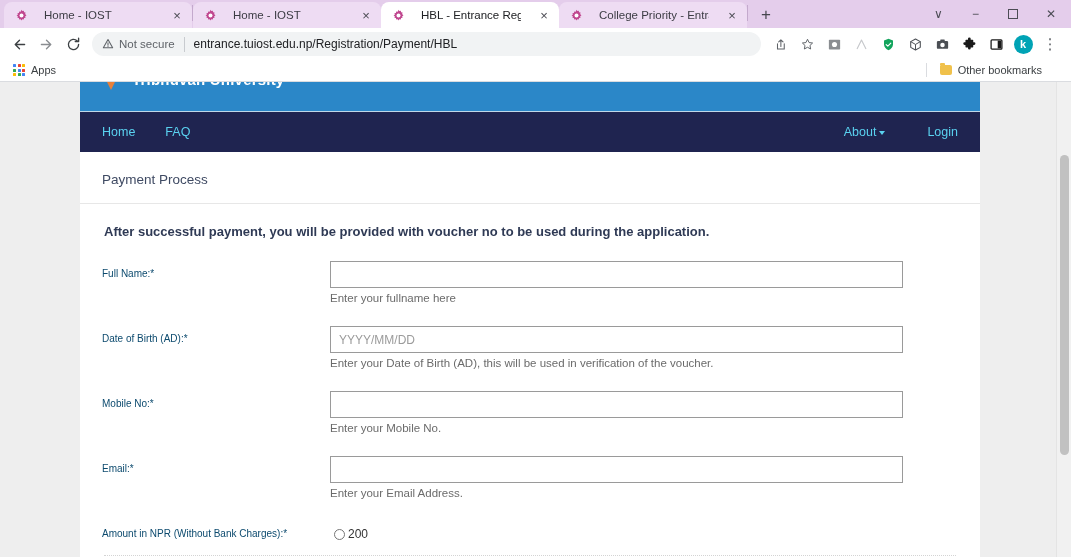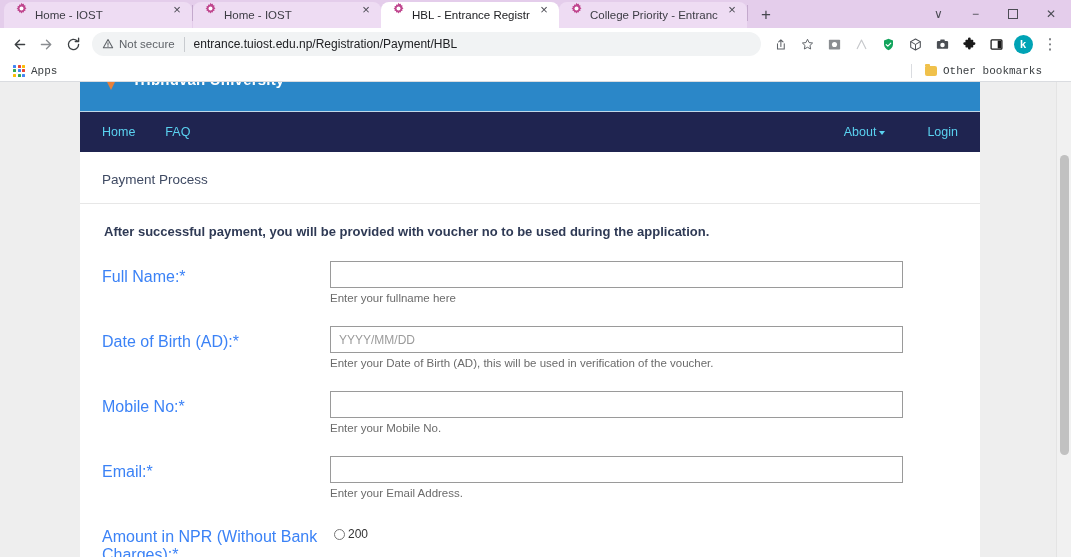--- a/index.html
+++ b/index.html
@@ -20,22 +20,22 @@
     background: #e4cdeb;
     display: flex;
     align-items: flex-end;
     padding-left: 4px;
     position: relative;
     flex: 0 0 28px;
   }
   .tab {
     height: 26px;
     display: flex;
-    align-items: flex-start;
-    gap: 7px;
+    align-items: center;
+    gap: 16px;
     padding: 0 8px 0 11px;
     border-radius: 8px 8px 0 0;
     font-size: 11.5px;
     color: #3c3c44;
     position: relative;
     min-width: 0;
   }
   .tab.inactive { background: #eedcf3; width: 188px; }
   .tab.active { background: #ffffff; width: 178px; color: #202124; }
   .tab-sep {
@@ -114,24 +114,23 @@
     background: #00a3b5; color: #fff;
     font-size: 11px; font-weight: bold;
     display: flex; align-items: center; justify-content: center;
   }
 
   
   .bookmarks {
     height: 22px; flex: 0 0 22px;
     background: #ffffff;
     border-bottom: 1px solid #dadce0;
-    display: flex; align-items: center;
+    display: flex; 
     padding: 0 8px;
     position: relative;
-    font-family: Liberation Mono, monospace;
   }
   .bm {
     display: flex; align-items: center; gap: 6px;
     font-size: 11px; color: #3c4043;
     padding: 0 5px; height: 20px;
   }
   .bm-right { position: absolute; right: 24px; display: flex; align-items: center; }
   .bm-sep { width: 1px; height: 14px; background: #dadce0; margin-right: 8px; }
   .apps-grid { display: grid; grid-template-columns: repeat(3,3px); grid-template-rows: repeat(3,3px); gap: 1.5px; }
   .apps-grid i { width: 3px; height: 3px; border-radius: 0.5px; display: block; }
@@ -222,22 +221,22 @@
   }
 
   .form-row {
     display: flex;
     align-items: flex-start;
     margin-bottom: 10px;
   }
   .form-label {
     width: 228px;
     flex: 0 0 228px;
-    font-size: 16px;
-    color: #3b82f6;
+    font-size: 10px;
+    color: #0c4a6e;
     padding-top: 7px;
   }
   .form-control-wrap { flex: 1 1 auto; max-width: 573px; }
   .form-input {
     width: 100%;
     height: 27px;
     border: 1px solid #9a9a9a;
     background: #ffffff;
     font-size: 12px;
     color: #a16207;

